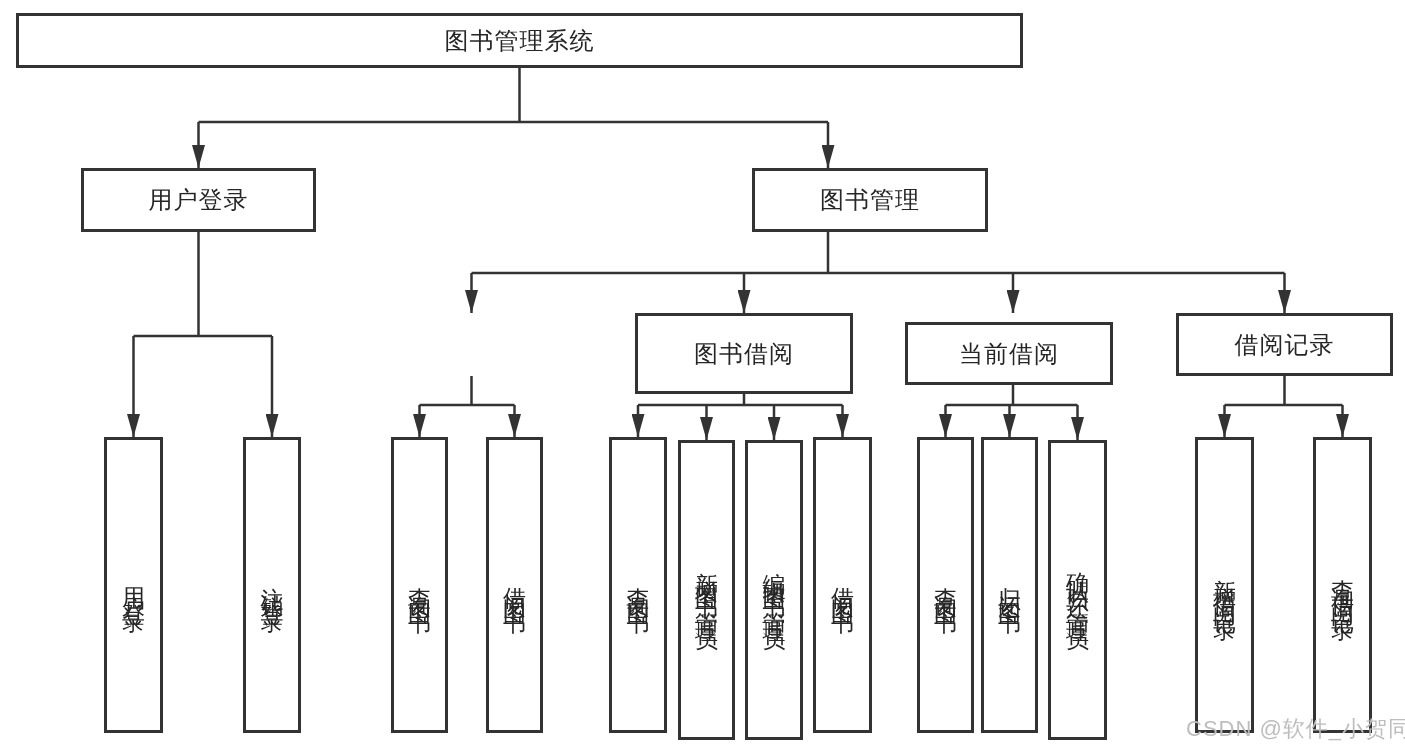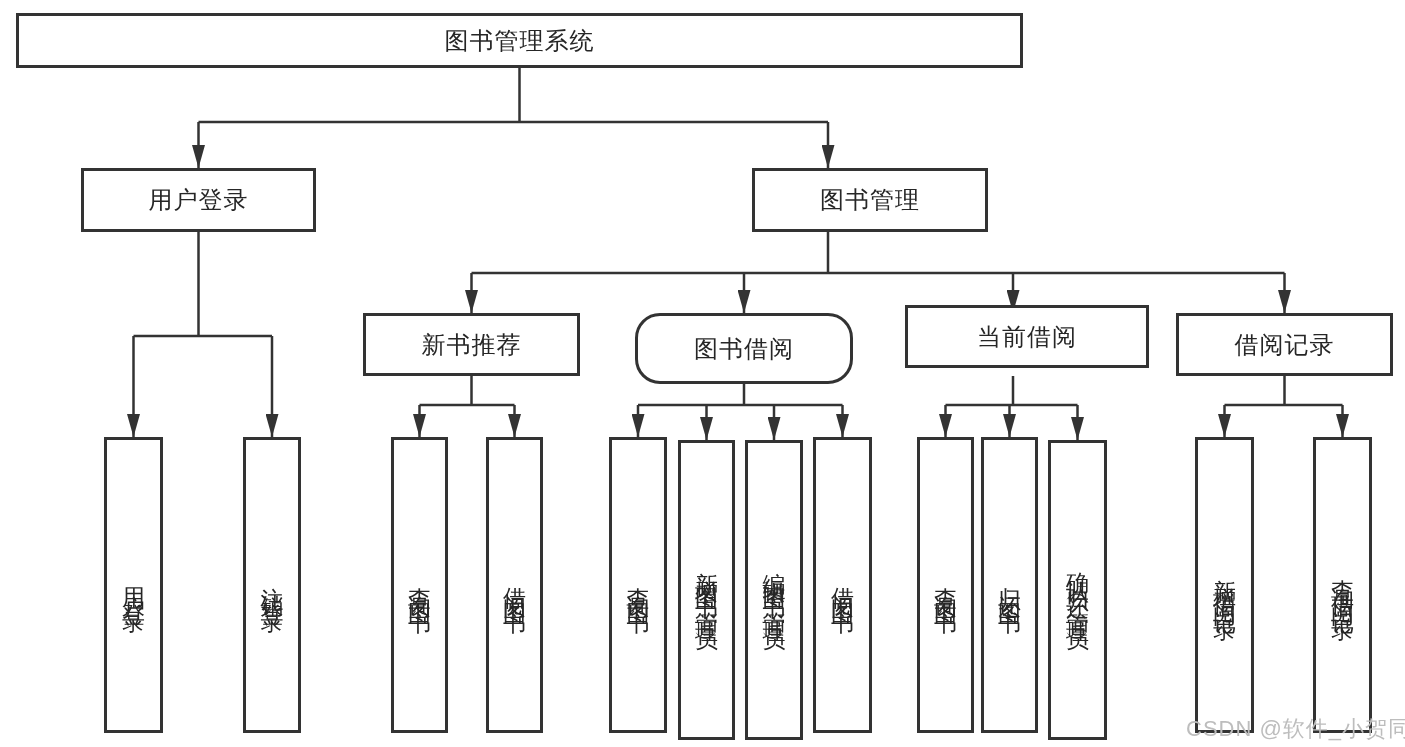--- a/index.html
+++ b/index.html
@@ -111,23 +111,22 @@
       <line x1="1224.5" y1="405" x2="1224.5" y2="437" marker-end="url(#arrow)"></line>
       <line x1="1342.5" y1="405" x2="1342.5" y2="437" marker-end="url(#arrow)"></line>
     </g>
   </svg>
 
   <div class="box" style="left:16px; top:13px; width:1007px; height:55px;">图书管理系统</div>
 
   <div class="box" style="left:81px; top:168px; width:235px; height:64px;">用户登录</div>
   <div class="box" style="left:752px; top:168px; width:236px; height:64px;">图书管理</div>
 
-  <div class="box" style="left:363px; top:313px; width:217px; height:63px;">新书推荐</div>
-  <div class="box" style="left:635px; top:313px; width:218px; height:71px;border-radius:25px;">图书借阅</div>
-  <div class="box" style="left:905px; top:305px; width:244px; height:63px;">当前借阅</div>
+  <div class="box" style="left:635px; top:313px; width:218px; height:81px;">图书借阅</div>
+  <div class="box" style="left:905px; top:322px; width:208px; height:63px;">当前借阅</div>
   <div class="box" style="left:1176px; top:313px; width:217px; height:63px;">借阅记录</div>
 
   <div class="box leaf" style="left:104px; top:437px; width:59px; height:296px;">
     <span class="vtext">用户登录</span>
   </div>
   <div class="box leaf" style="left:243px; top:437px; width:58px; height:296px;">
     <span class="vtext">注销登录</span>
   </div>
 
   <div class="box leaf" style="left:391px; top:437px; width:57px; height:296px;">

